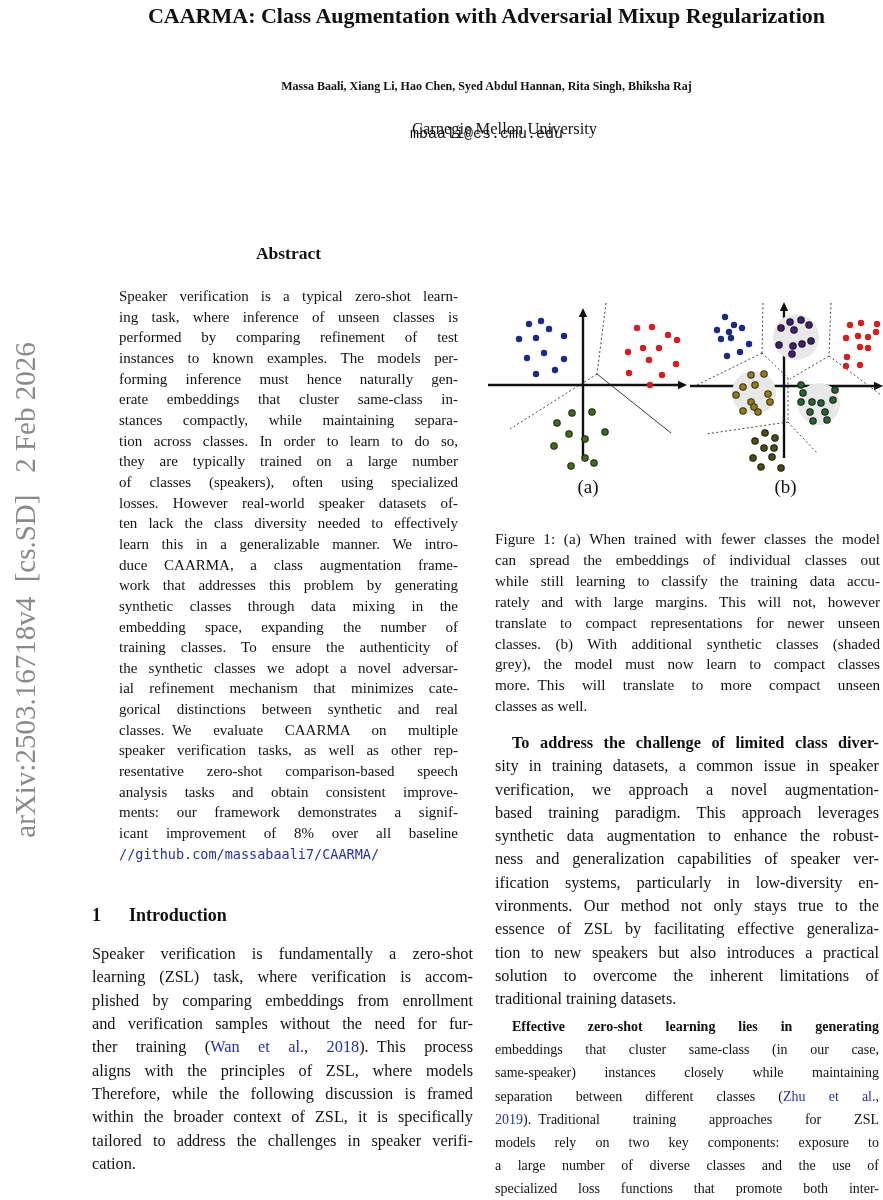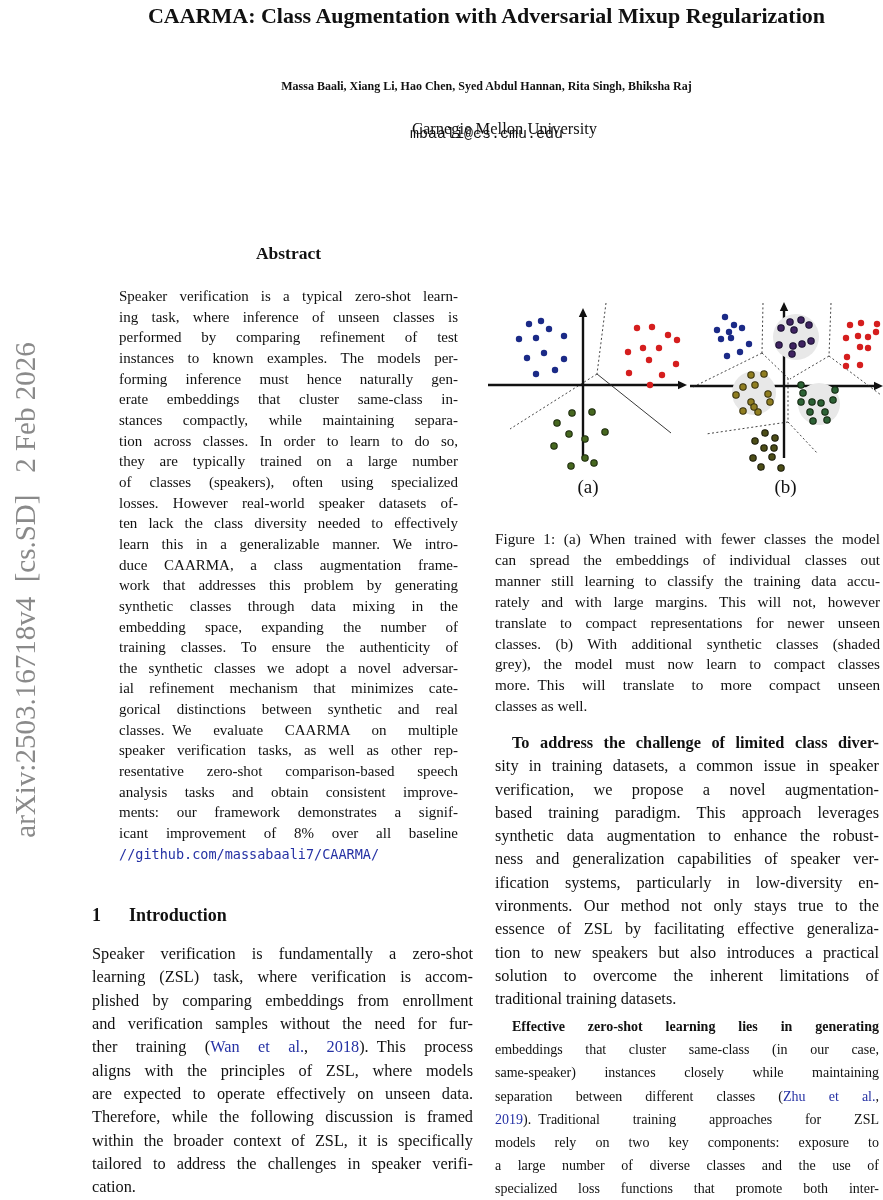--- a/index.html
+++ b/index.html
@@ -105,21 +105,20 @@
   <div id="sec1">
     <span class="num">1</span><span>Introduction</span>
   </div>
   <div id="intro-body">
       <div class="ln"><span>Speaker verification is fundamentally a zero-shot</span></div>
       <div class="ln"><span>learning (ZSL) task, where verification is accom-</span></div>
       <div class="ln"><span>plished by comparing embeddings from enrollment</span></div>
       <div class="ln"><span>and verification samples without the need for fur-</span></div>
       <div class="ln"><span>ther training (</span><span class="link">Wan et al.</span><span>, </span><span class="link">2018</span><span>). This process</span></div>
       <div class="ln"><span>aligns with the principles of ZSL, where models</span></div>
-      <div class="ln"><span>are expected to operate effectively on unseen data.</span></div>
       <div class="ln"><span>Therefore, while the following discussion is framed</span></div>
       <div class="ln"><span>within the broader context of ZSL, it is specifically</span></div>
       <div class="ln"><span>tailored to address the challenges in speaker verifi-</span></div>
       <div class="ln end"><span>cation.</span></div>
     </div>
 
   <div id="fig">
     <svg id="plot-a-svg" width="200" height="186" viewBox="0 0 200 186">
         <line x1="0" y1="93" x2="192" y2="93" class="axis"></line>
         <polygon points="199,93 190,88.8 190,97.2" class="ah"></polygon>
@@ -243,33 +242,33 @@
         <circle cx="73" cy="175" r="3.2" fill="#4c4d17" stroke="#1a1a08" stroke-width="1.1"></circle>
         <circle cx="93" cy="176" r="3.2" fill="#4c4d17" stroke="#1a1a08" stroke-width="1.1"></circle>
       </svg>
     <div id="label-a" class="plot-label">(a)</div>
     <div id="label-b" class="plot-label">(b)</div>
   </div>
 
   <div id="caption">
       <div class="ln"><span>Figure 1: (a) When trained with fewer classes the model</span></div>
       <div class="ln"><span>can spread the embeddings of individual classes out</span></div>
-      <div class="ln"><span>manner still learning to classify the training data accu-</span></div>
+      <div class="ln"><span>while still learning to classify the training data accu-</span></div>
       <div class="ln"><span>rately and with large margins. This will not, however</span></div>
       <div class="ln"><span>translate to compact representations for newer unseen</span></div>
       <div class="ln"><span>classes. (b) With additional synthetic classes (shaded</span></div>
       <div class="ln"><span>grey), the model must now learn to compact classes</span></div>
       <div class="ln"><span>more. This will translate to more compact unseen</span></div>
       <div class="ln end"><span>classes as well.</span></div>
     </div>
 
   <div id="rc-p1">
       <div class="ln ind"><span>To address the challenge of limited class diver-</span></div>
       <div class="ln"><span>sity in training datasets, a common issue in speaker</span></div>
-      <div class="ln"><span>verification, we propose a novel augmentation-</span></div>
+      <div class="ln"><span>verification, we approach a novel augmentation-</span></div>
       <div class="ln"><span>based training paradigm. This approach leverages</span></div>
       <div class="ln"><span>synthetic data augmentation to enhance the robust-</span></div>
       <div class="ln"><span>ness and generalization capabilities of speaker ver-</span></div>
       <div class="ln"><span>ification systems, particularly in low-diversity en-</span></div>
       <div class="ln"><span>vironments. Our method not only stays true to the</span></div>
       <div class="ln"><span>essence of ZSL by facilitating effective generaliza-</span></div>
       <div class="ln"><span>tion to new speakers but also introduces a practical</span></div>
       <div class="ln"><span>solution to overcome the inherent limitations of</span></div>
       <div class="ln end"><span>traditional training datasets.</span></div>
     </div>

